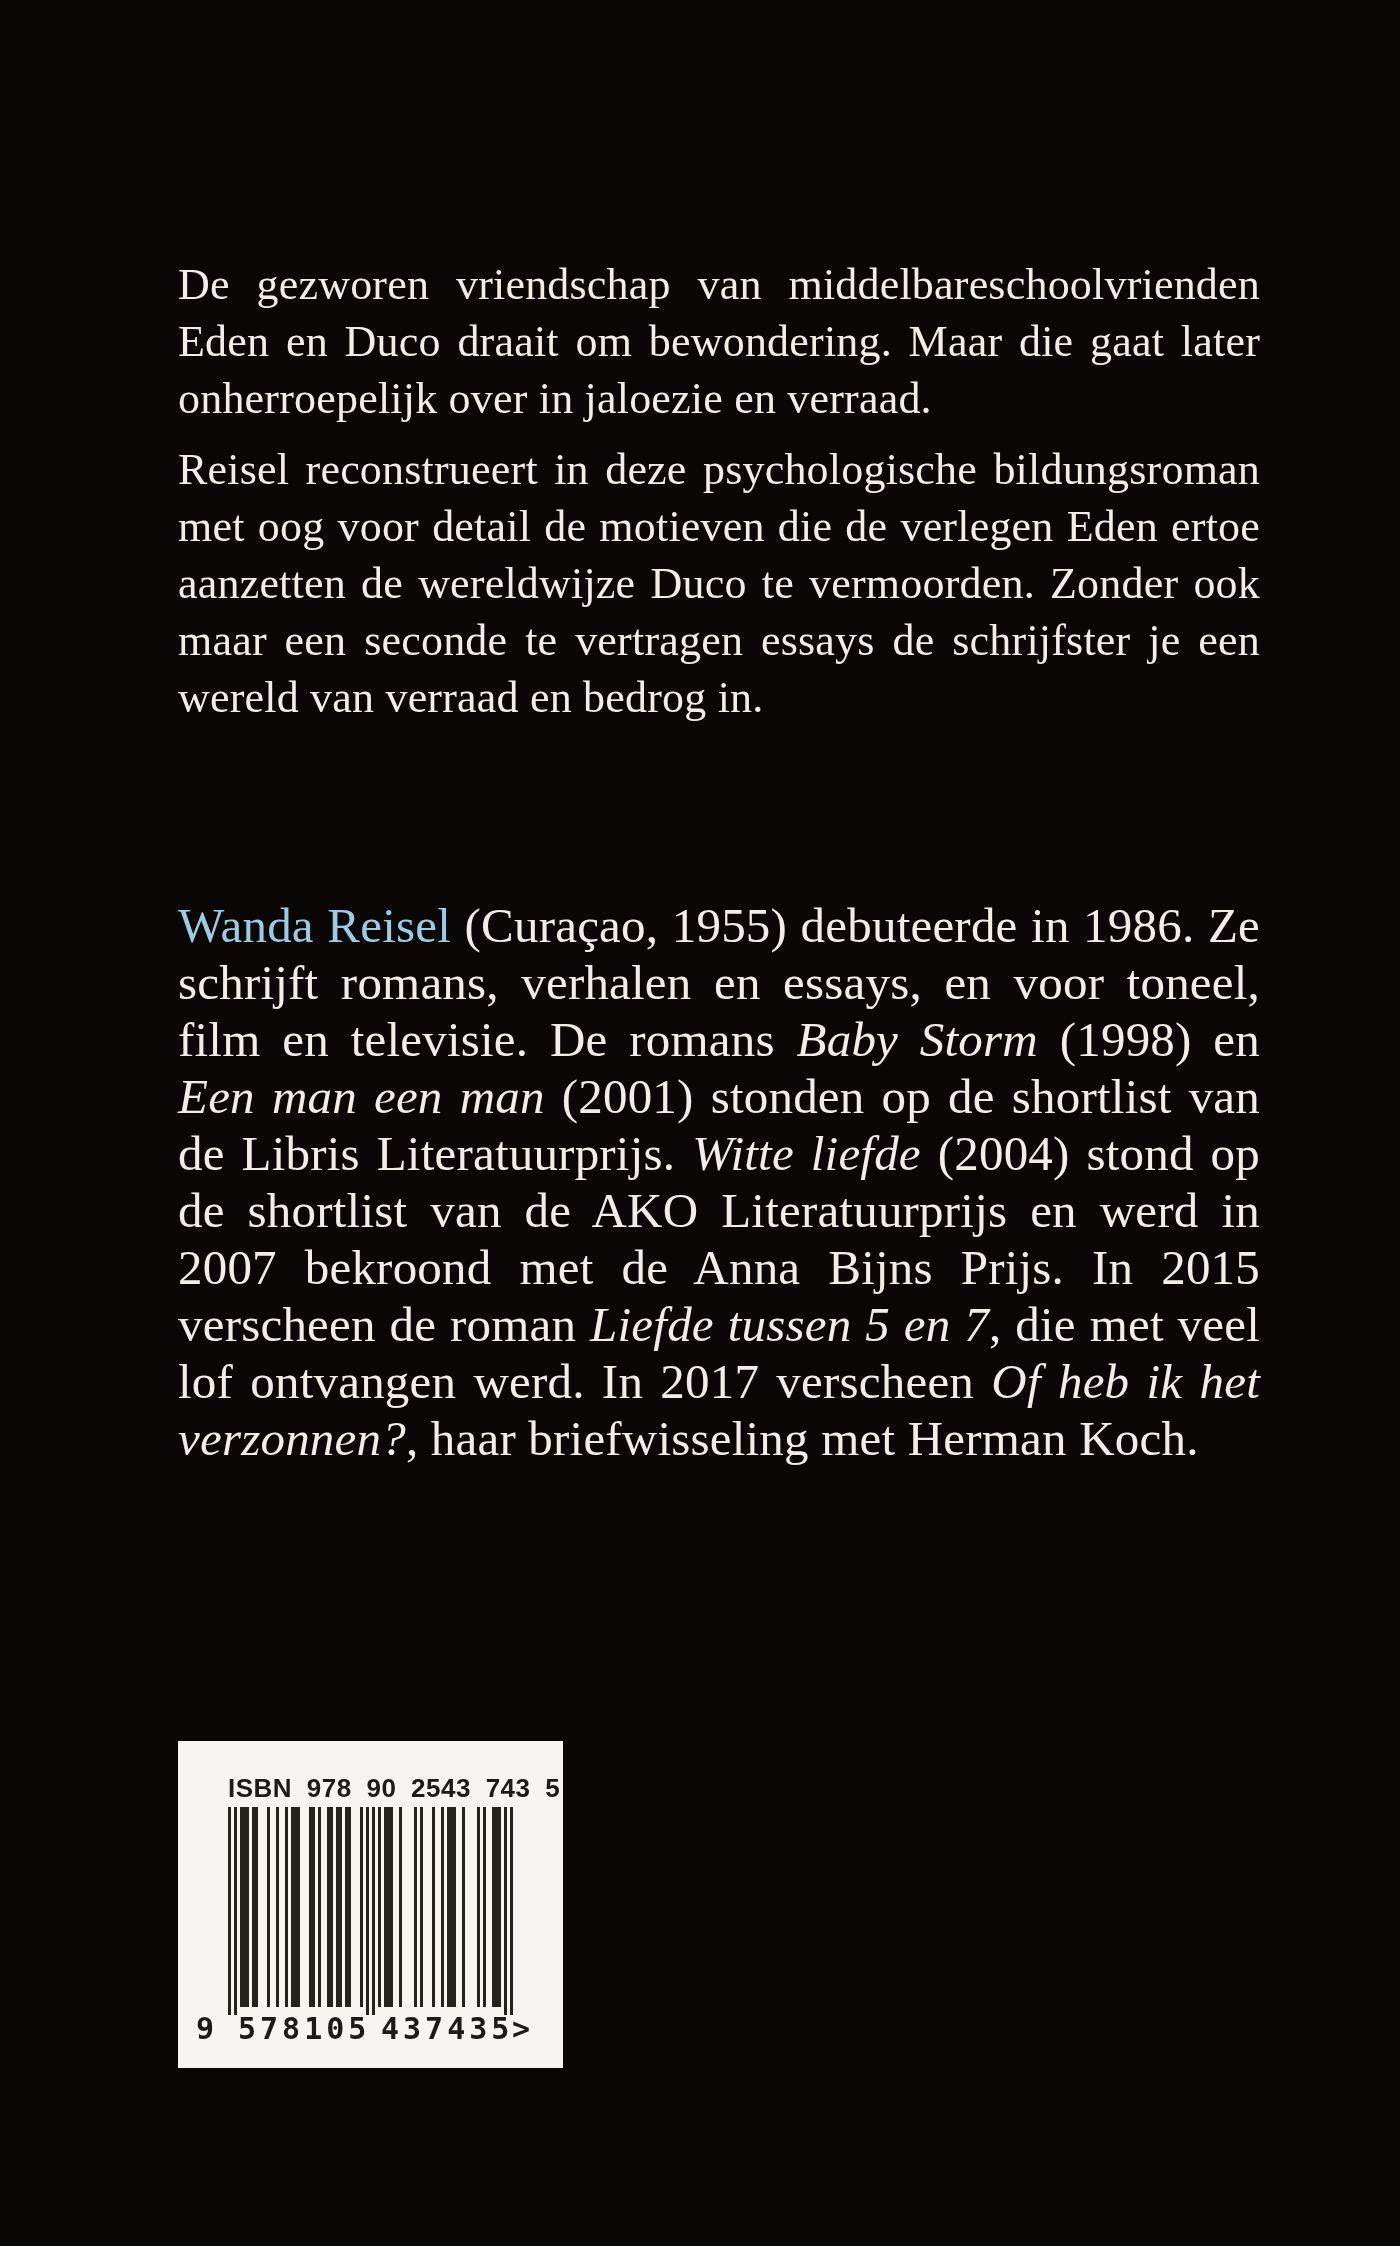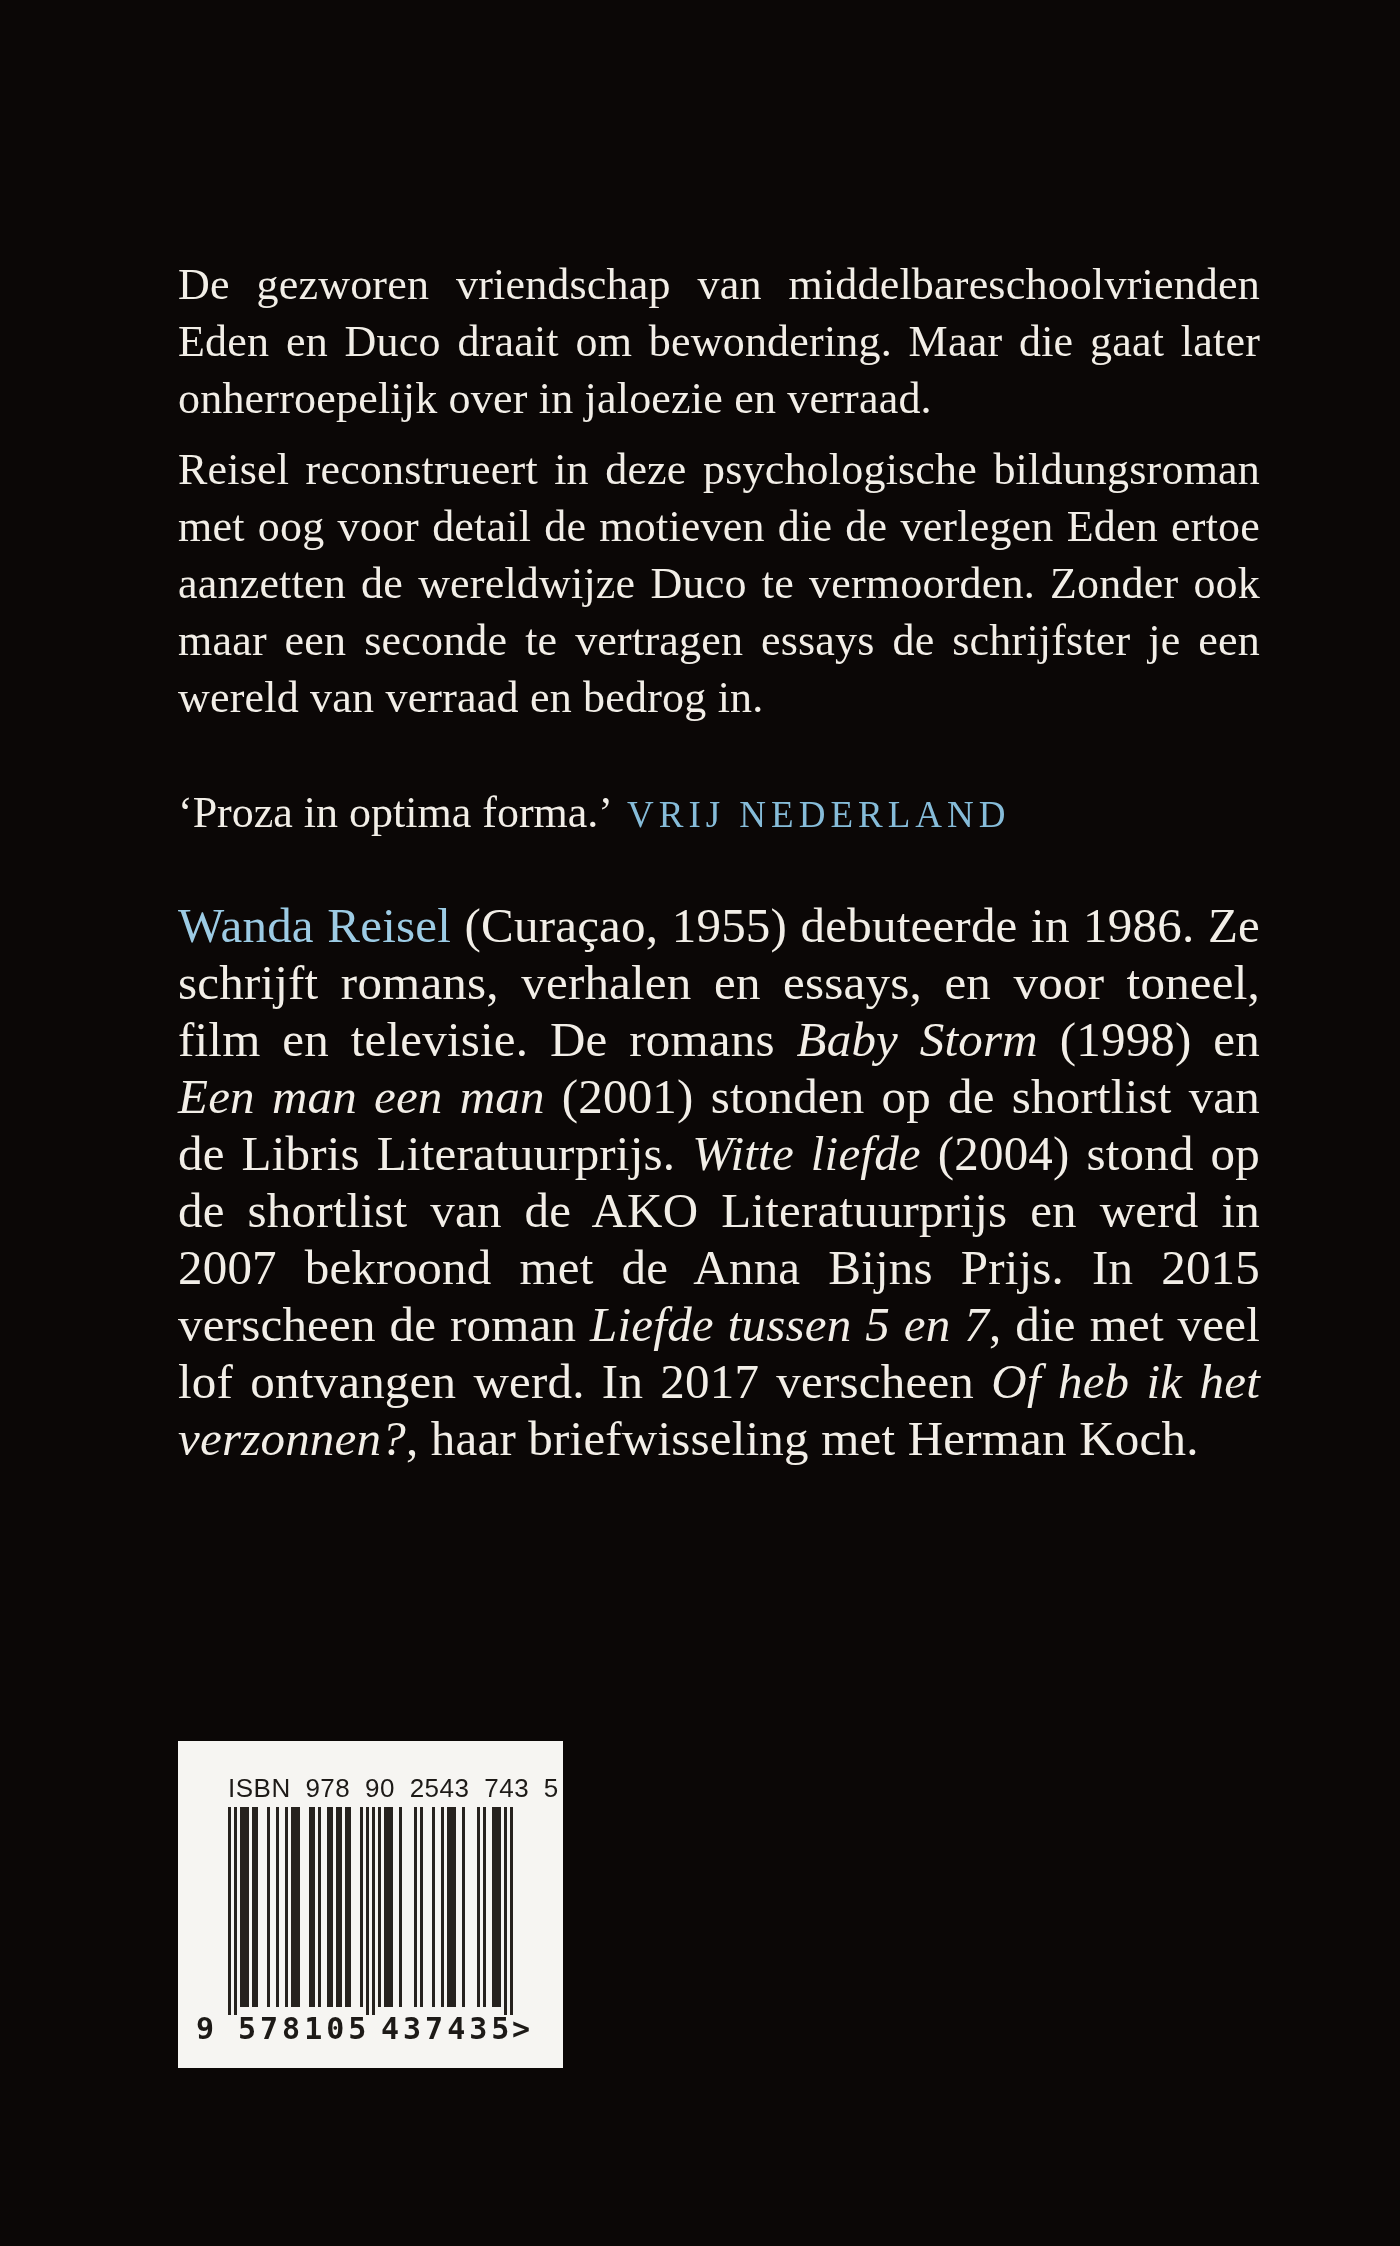--- a/index.html
+++ b/index.html
@@ -68,21 +68,21 @@
     height: 327px;
     background: #f6f5f2;
   }
   .isbn {
     position: absolute;
     top: 32px;
     left: 50px;
     width: 286px;
     text-align: center;
     font-family: "Liberation Sans", sans-serif;
-    font-weight: 400;
+    font-weight: 700;
     font-size: 26px;
     letter-spacing: 0.5px;
     word-spacing: 7px;
     color: #1d1a17;
     white-space: nowrap;
   }
   .bars {
     position: absolute;
     top: 66px;
     left: 50px;
@@ -120,21 +120,20 @@
 </head>
 <body>
 
 <div class="cover">
 
   <section class="textcol synopsis">
     <p>De gezworen vriendschap van middelbareschoolvrienden Eden en Duco draait om bewondering. Maar die gaat later onherroepelijk over in jaloezie en verraad.</p>
     <p>Reisel reconstrueert in deze psychologische bildungsroman met oog voor detail de motieven die de verlegen Eden ertoe aanzetten de wereldwijze Duco te vermoorden. Zonder ook maar een seconde te vertragen essays de schrijfster je een wereld van verraad en bedrog in.</p>
   </section>
 
-  <p class="textcol quote"><span>‘Proza in optima forma.’</span><span class="src">VRIJ NEDERLAND</span></p>
 
   <p class="textcol bio"><span class="run-name">Wanda Reisel</span><span class="run-normal"> (Curaçao, 1955) debuteerde in 1986. Ze schrijft romans, verhalen en essays, en voor toneel, film en televisie. De romans </span><span class="run-italic">Baby Storm</span><span class="run-normal"> (1998) en </span><span class="run-italic">Een man een man</span><span class="run-normal"> (2001) stonden op de shortlist van de Libris Literatuurprijs. </span><span class="run-italic">Witte liefde</span><span class="run-normal"> (2004) stond op de shortlist van de AKO Literatuurprijs en werd in 2007 bekroond met de Anna Bijns Prijs. In 2015 verscheen de roman </span><span class="run-italic">Liefde tussen 5 en 7</span><span class="run-normal">, die met veel lof ontvangen werd. In 2017 verscheen </span><span class="run-italic">Of heb ik het verzonnen?</span><span class="run-normal">, haar briefwisseling met Herman Koch.</span></p>
 
   <div class="barcode" style="background: rgb(246, 245, 242);">
     <div class="isbn">ISBN 978 90 2543 743 5</div>
     <div class="bars"><svg width="285" height="208">
           <rect x="0" y="0" width="3" height="208" fill="#26221e"></rect>
           <rect x="6" y="0" width="3" height="208" fill="#26221e"></rect>
           <rect x="12" y="0" width="3" height="200" fill="#26221e"></rect>
           <rect x="15" y="0" width="3" height="200" fill="#26221e"></rect>

